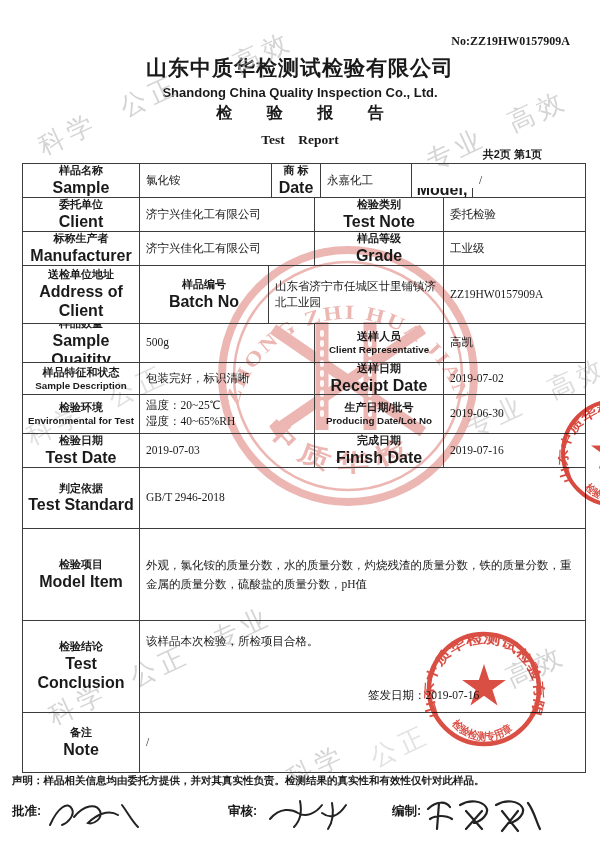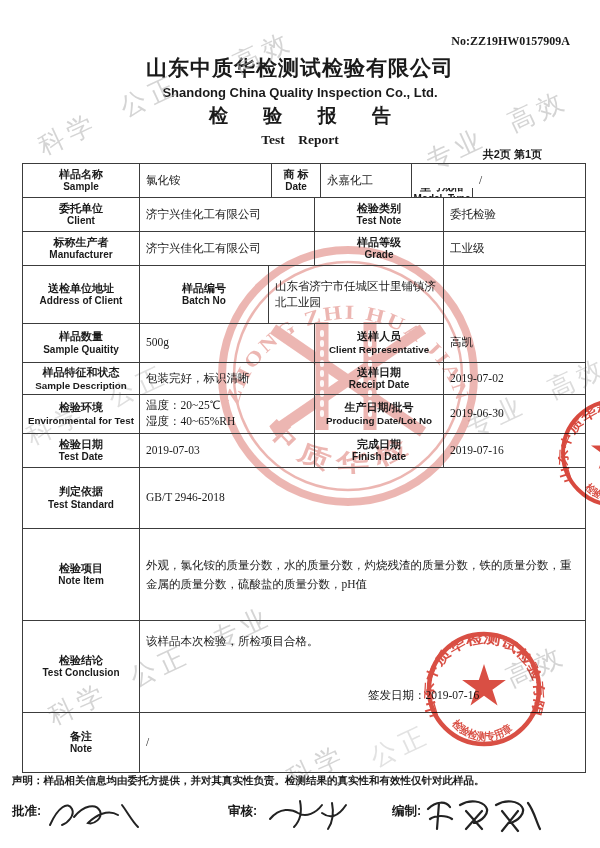--- a/index.html
+++ b/index.html
@@ -3,35 +3,35 @@
 <meta charset="utf-8">
 <style>
   html,body{margin:0;padding:0;}
   body{width:600px;height:848px;position:relative;overflow:hidden;background:#ffffff;
        font-family:"Liberation Sans",sans-serif;color:#1a1a1a;}
   .abs{position:absolute;}
   
   .doc-no{top:34px;right:30px;font-family:"Liberation Serif",serif;font-weight:bold;font-size:12px;}
   .company-zh{top:54px;left:0;width:100%;text-align:center;font-size:21px;font-weight:bold;letter-spacing:1px;}
   .company-en{top:85px;left:0;width:100%;text-align:center;font-size:13px;font-weight:bold;}
-  .report-zh{top:103px;left:0;width:100%;text-align:center;font-size:19px;font-weight:bold;letter-spacing:15px;text-indent:15px;}
+  .report-zh{top:103px;left:0;width:100%;text-align:center;font-size:16px;font-weight:bold;letter-spacing:15px;text-indent:15px;}
   .report-en{top:132px;left:0;width:100%;text-align:center;font-family:"Liberation Serif",serif;font-size:13.5px;font-weight:bold;word-spacing:10px;}
   .pagination{top:147px;right:58px;font-size:11px;font-weight:bold;}
   
   .wm{position:absolute;color:#b9b9b9;opacity:.6;font-size:26px;letter-spacing:5px;word-spacing:16px;
       transform:rotate(-25deg);transform-origin:left center;white-space:nowrap;z-index:1;}
   
   .tbl{left:22px;top:163px;width:564px;height:610px;border:1px solid #3c3c3c;box-sizing:border-box;z-index:3;}
   .row{display:flex;width:562px;box-sizing:border-box;}
   .cell{box-sizing:border-box;border-right:1px solid #3c3c3c;border-bottom:1px solid #3c3c3c;
         display:flex;flex-direction:column;align-items:center;justify-content:center;overflow:hidden;}
   .cell.last{border-right:none;}
   .row.lastrow .cell{border-bottom:none;}
   .lz{font-size:11px;font-weight:bold;line-height:1.25;text-align:center;}
-  .le{font-size:10px;font-weight:bold;line-height:1.2;text-align:center;}
+  .le{font-size:16px;font-weight:bold;line-height:1.2;text-align:center;}
   .le.sm{font-size:9.8px;}
   .vc{align-items:flex-start;justify-content:center;padding:2px 4px 2px 6px;
       font-family:"Liberation Serif",serif;font-size:11.5px;line-height:1.35;white-space:pre-line;}
   .vc.top{justify-content:flex-start;padding-top:13px;}
   .w-l1{width:117px;} .w-v1{width:175px;} .w-l2{width:129px;} .w-v2{width:141px;}
   .r1a{width:117px;} .r1b{width:132px;} .r1c{width:49px;} .r1d{width:91px;} .r1e{width:61px;margin-top:24px;} .r1f{width:112px;}
   .wide{width:445px;}
   .issue-date{position:absolute;left:345px;top:524px;z-index:3;font-family:"Liberation Serif",serif;font-size:11.5px;}
   
   .seal-wm{left:208px;top:236px;z-index:2;opacity:.42;}
@@ -135,20 +135,21 @@
   <div class="row" style="height:58px;">
     <div class="cell w-l1">
       <div class="lz">送检单位地址</div>
       <div class="le">Address of Client</div>
     </div>
     <div class="cell w-l2">
       <div class="lz">样品编号</div>
       <div class="le">Batch No</div>
     </div>
     <div class="cell vc w-v1">山东省济宁市任城区廿里铺镇济北工业园</div>
+    <div class="cell vc w-v2 last">ZZ19HW0157909A</div>
   </div>
 
   <div class="row" style="height:39px;">
     <div class="cell w-l1">
       <div class="lz">样品数量</div>
       <div class="le">Sample Quaitity</div>
     </div>
     <div class="cell vc w-v1">500g</div>
     <div class="cell w-l2">
       <div class="lz">送样人员</div>
@@ -201,21 +202,21 @@
     <div class="cell w-l1">
       <div class="lz">判定依据</div>
       <div class="le">Test Standard</div>
     </div>
     <div class="cell vc wide last">GB/T 2946-2018</div>
   </div>
 
   <div class="row" style="height:92px;">
     <div class="cell w-l1">
       <div class="lz">检验项目</div>
-      <div class="le">Note  Item</div>
+      <div class="le">Model  Item</div>
     </div>
     <div class="cell vc wide last" style="white-space:normal;line-height:1.6;">外观，氯化铵的质量分数，水的质量分数，灼烧残渣的质量分数，铁的质量分数，重金属的质量分数，硫酸盐的质量分数，pH值</div>
   </div>
 
   <div class="row" style="height:92px;">
     <div class="cell w-l1">
       <div class="lz">检验结论</div>
       <div class="le">Test Conclusion</div>
     </div>
     <div class="cell vc wide last top">该样品本次检验，所检项目合格。</div>

